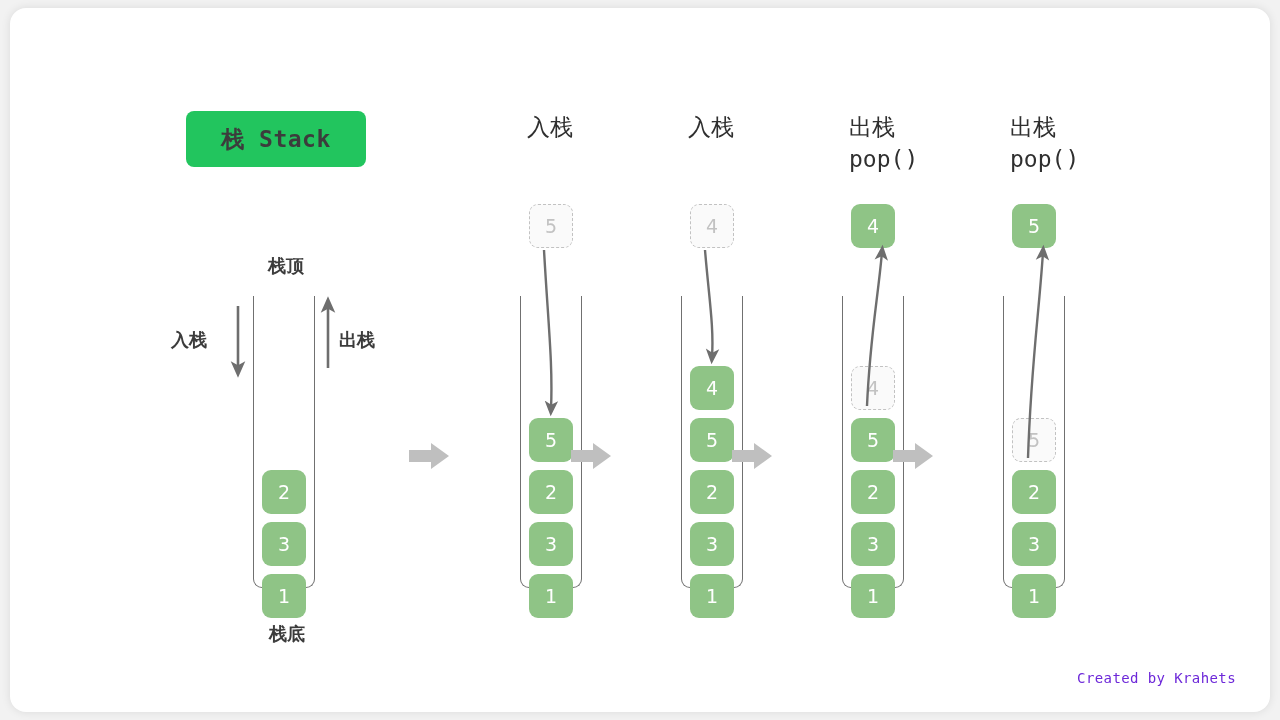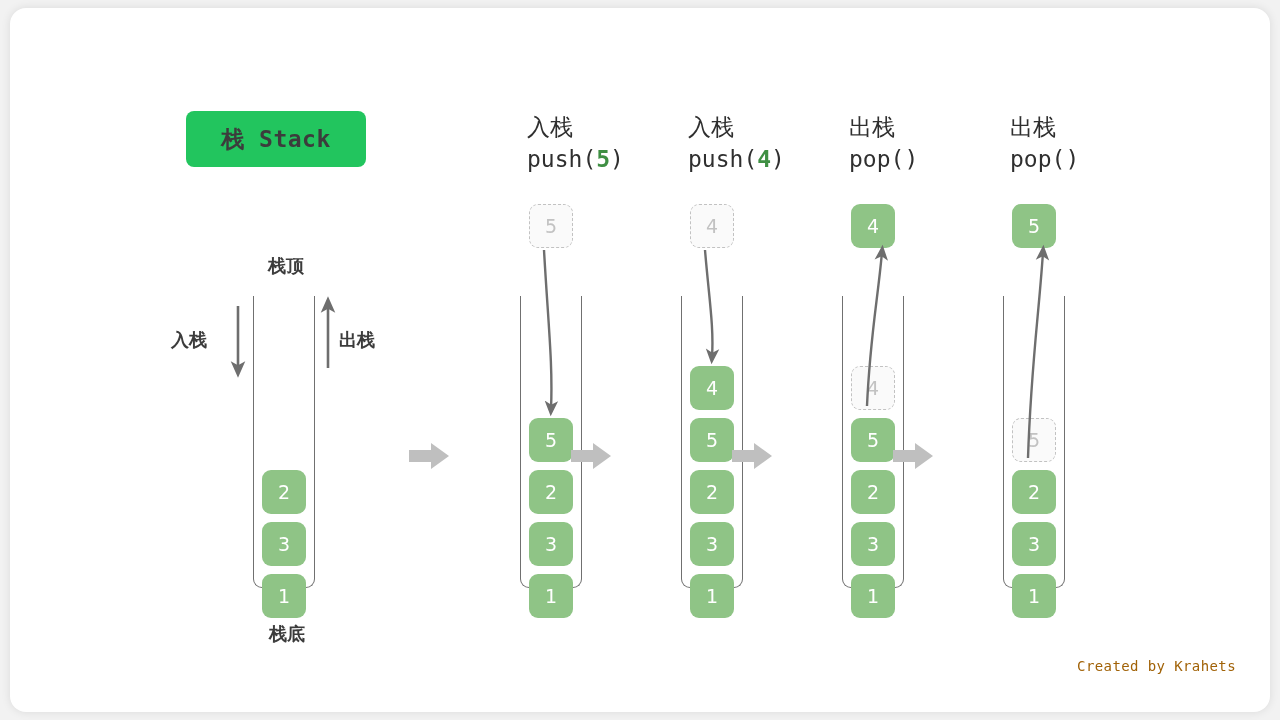--- a/index.html
+++ b/index.html
@@ -106,24 +106,24 @@
     font-size: 18px;
     font-weight: bold;
     color: #3c3c3c;
     white-space: nowrap;
     font-family: "DejaVu Sans", "Liberation Sans", sans-serif;
   }
 
   
   #footer {
     right: 34px;
-    bottom: 38px;
+    bottom: 26px;
     font-family: "DejaVu Sans Mono", "Liberation Mono", monospace;
     font-size: 14px;
-    color: #a16207;
+    color: #6d28d9;
     letter-spacing: 0.4px;
   }
 
   svg.overlay {
     position: absolute;
     left: 0;
     top: 0;
     width: 1260px;
     height: 704px;
     pointer-events: none;
@@ -148,31 +148,29 @@
 
   <div class="abs" id="left-cells">
       <div class="cell solid" style="left: 252px; top: 462px;">2</div>
       <div class="cell solid" style="left: 252px; top: 514px;">3</div>
       <div class="cell solid" style="left: 252px; top: 566px;">1</div>
     </div>
 
   <div class="abs" id="steps-root">
       <div class="abs op-head" style="left: 517px; top: 104px;">
         <div class="cn">入栈</div>
-        <div class="code"><span>push(</span><span class="arg">5</span><span>)</span></div>
       </div>
       <div class="cell ghost" style="left: 519px; top: 196px;">5</div>
       <div class="stack-u" style="left: 510px; top: 288px; width: 62px; height: 292px;"></div>
       <div class="cell solid" style="left: 519px; top: 410px;">5</div>
       <div class="cell solid" style="left: 519px; top: 462px;">2</div>
       <div class="cell solid" style="left: 519px; top: 514px;">3</div>
       <div class="cell solid" style="left: 519px; top: 566px;">1</div>
       <div class="abs op-head" style="left: 678px; top: 104px;">
         <div class="cn">入栈</div>
-        <div class="code"><span>push(</span><span class="arg">4</span><span>)</span></div>
       </div>
       <div class="cell ghost" style="left: 680px; top: 196px;">4</div>
       <div class="stack-u" style="left: 671px; top: 288px; width: 62px; height: 292px;"></div>
       <div class="cell solid" style="left: 680px; top: 358px;">4</div>
       <div class="cell solid" style="left: 680px; top: 410px;">5</div>
       <div class="cell solid" style="left: 680px; top: 462px;">2</div>
       <div class="cell solid" style="left: 680px; top: 514px;">3</div>
       <div class="cell solid" style="left: 680px; top: 566px;">1</div>
       <div class="abs op-head" style="left: 839px; top: 104px;">
         <div class="cn">出栈</div>

